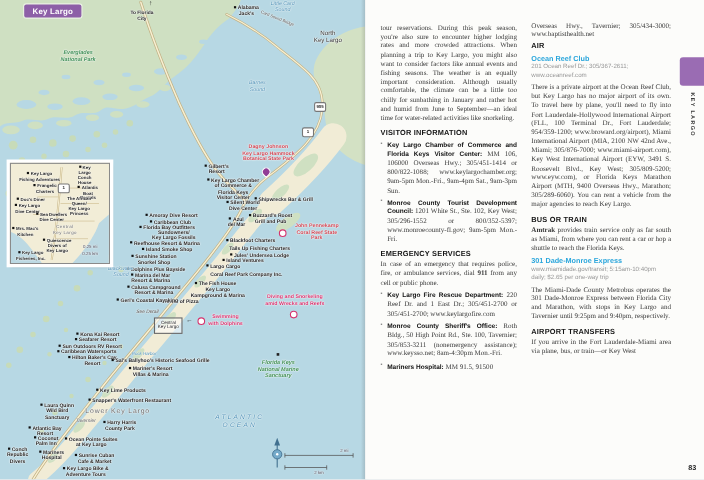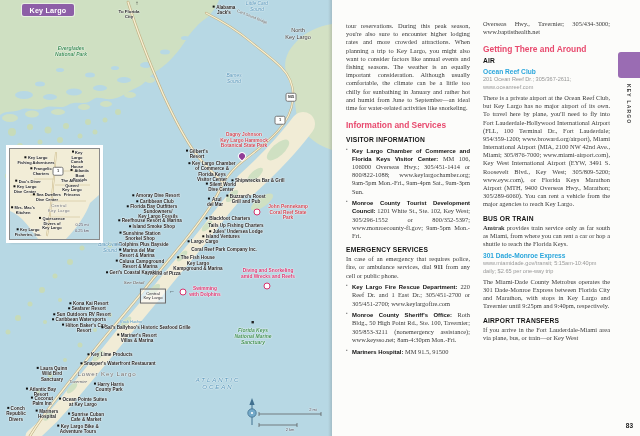--- a/index.html
+++ b/index.html
@@ -353,38 +353,36 @@
           <div class="ml scale-sm" style="left: 72px; top: 82px;">0.25 km</div>
         </div>
     </div>
   </div>
 
   <div class="gutter"></div>
 
   <div id="text-page">
     <div class="col" id="col1">
       <p class="para">tour reservations. During this peak season, you're also sure to encounter higher lodging rates and more crowded attractions. When planning a trip to Key Largo, you might also want to consider factors like annual events and fishing seasons. The weather is an equally important consideration. Although usually comfortable, the climate can be a little too chilly for sunbathing in January and rather hot and humid from June to September—an ideal time for water-related activities like snorkeling.</p>
-      <h2 class="sec">Information and Services</h2>
       <h3 class="sub">VISITOR INFORMATION</h3>
       <div>
           <div class="bullet"><span class="blead">Key Largo Chamber of Commerce and Florida Keys Visitor Center:</span><span> MM 106, 106000 Overseas Hwy.; 305/451-1414 or 800/822-1088; www.keylargochamber.org; 9am-5pm Mon.-Fri., 9am-4pm Sat., 9am-3pm Sun.</span></div>
           <div class="bullet"><span class="blead">Monroe County Tourist Development Council:</span><span> 1201 White St., Ste. 102, Key West; 305/296-1552 or 800/352-5397; www.monroecounty-fl.gov; 9am-5pm Mon.-Fri.</span></div>
         </div>
       <h3 class="sub">EMERGENCY SERVICES</h3>
       <p class="para"><span>In case of an emergency that requires police, fire, or ambulance services, dial </span><span class="bold">911</span><span> from any cell or public phone.</span></p>
       <div>
           <div class="bullet"><span class="blead">Key Largo Fire Rescue Department:</span><span> 220 Reef Dr. and 1 East Dr.; 305/451-2700 or 305/451-2700; www.keylargofire.com</span></div>
           <div class="bullet"><span class="blead">Monroe County Sheriff's Office:</span><span> Roth Bldg., 50 High Point Rd., Ste. 100, Tavernier; 305/853-3211 (nonemergency assistance); www.keysso.net; 8am-4:30pm Mon.-Fri.</span></div>
           <div class="bullet"><span class="blead">Mariners Hospital:</span><span> MM 91.5, 91500</span></div>
         </div>
     </div>
 
     <div class="col" id="col2">
       <p class="para">Overseas Hwy., Tavernier; 305/434-3000; www.baptisthealth.net</p>
-      <h2 class="sec">Getting There and Around</h2>
       <h3 class="sub" style="margin-top:3px">AIR</h3>
       <h4 class="blueh">Ocean Reef Club</h4>
       <p class="detail">201 Ocean Reef Dr.; 305/367-2611; www.oceanreef.com</p>
       <p class="para">There is a private airport at the Ocean Reef Club, but Key Largo has no major airport of its own. To travel here by plane, you'll need to fly into Fort Lauderdale-Hollywood International Airport (FLL, 100 Terminal Dr., Fort Lauderdale; 954/359-1200; www.broward.org/airport), Miami International Airport (MIA, 2100 NW 42nd Ave., Miami; 305/876-7000; www.miami-airport.com), Key West International Airport (EYW, 3491 S. Roosevelt Blvd., Key West; 305/809-5200; www.eyw.com), or Florida Keys Marathon Airport (MTH, 9400 Overseas Hwy., Marathon; 305/289-6060). You can rent a vehicle from the major agencies to reach Key Largo.</p>
       <h3 class="sub">BUS OR TRAIN</h3>
       <p class="para"><span class="bold">Amtrak</span><span> provides train service only as far south as Miami, from where you can rent a car or hop a shuttle to reach the Florida Keys.</span></p>
       <h4 class="blueh">301 Dade-Monroe Express</h4>
       <p class="detail">www.miamidade.gov/transit; 5:15am-10:40pm daily; $2.65 per one-way trip</p>
       <p class="para">The Miami-Dade County Metrobus operates the 301 Dade-Monroe Express between Florida City and Marathon, with stops in Key Largo and Tavernier until 9:25pm and 9:40pm, respectively.</p>
       <h3 class="sub">AIRPORT TRANSFERS</h3>

